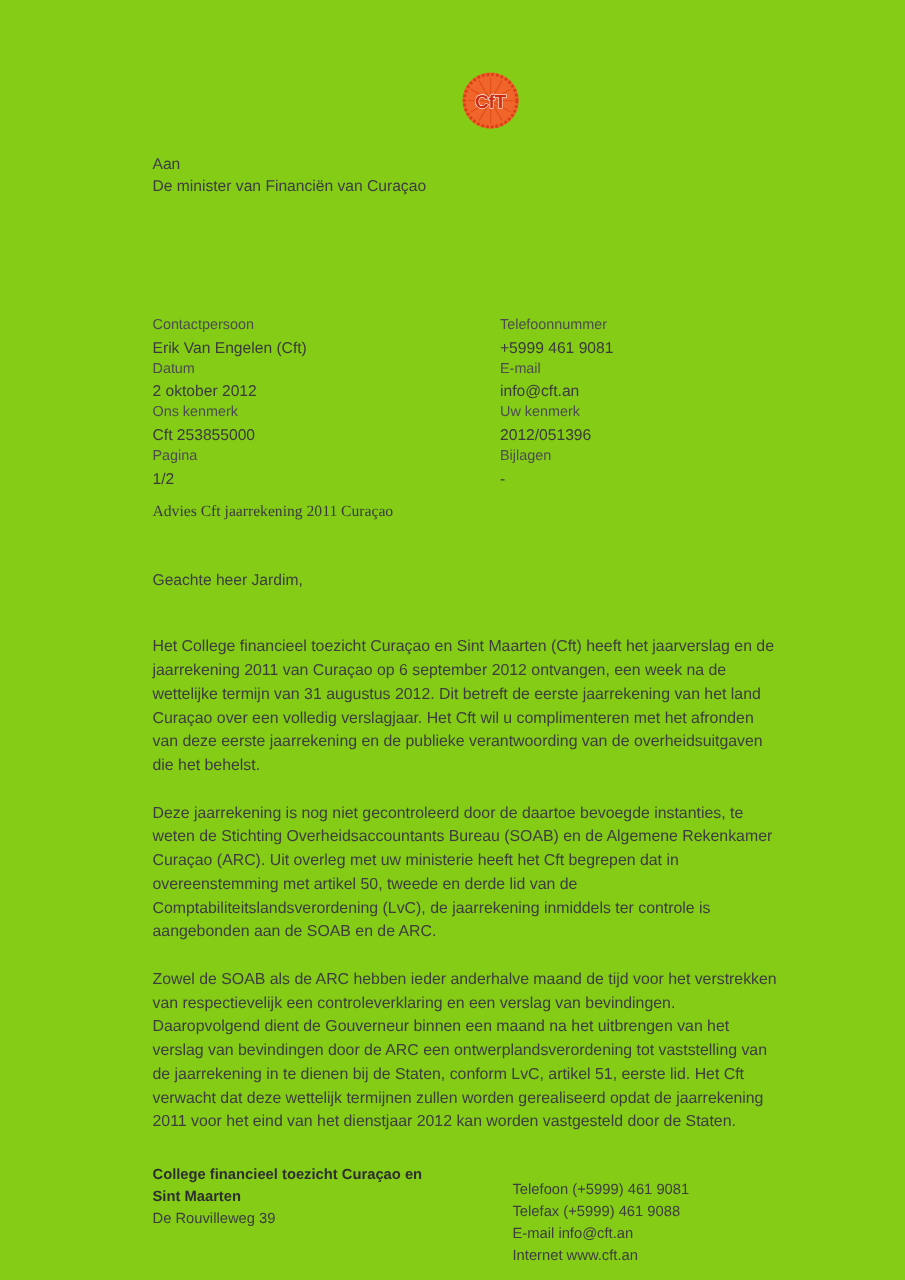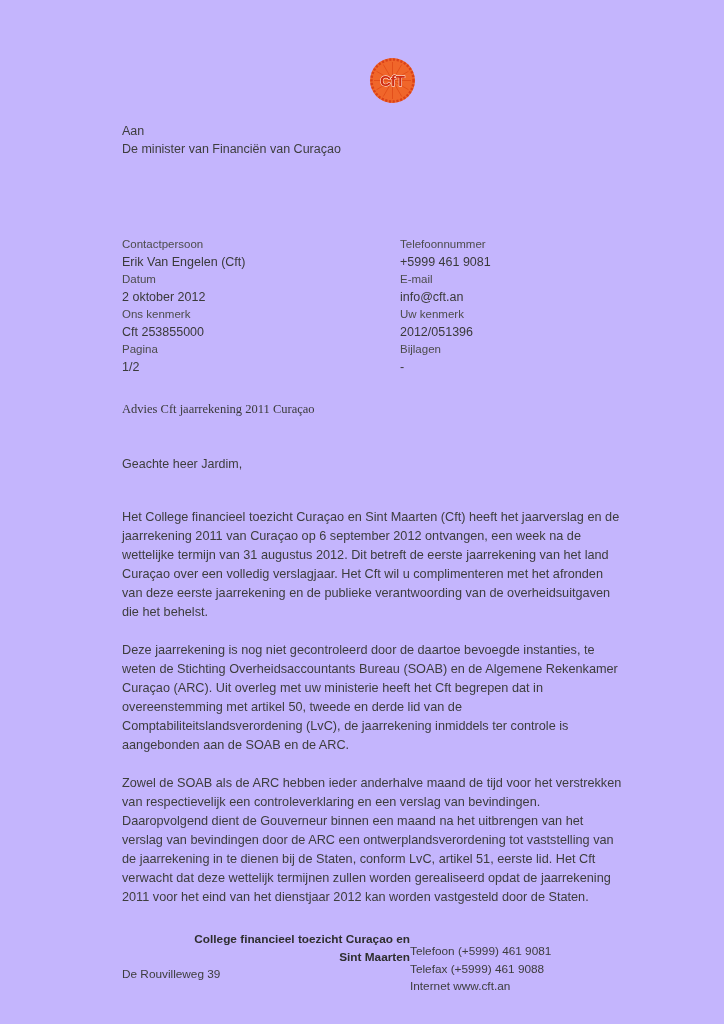--- a/index.html
+++ b/index.html
@@ -4,21 +4,21 @@
 <style>
   html, body {
     margin: 0;
     padding: 0;
     background: #ffffff;
   }
   .page {
     position: relative;
     width: 724px;
     height: 1024px;
-    background: #c4b5fd;
+    background: #84cc16;
     font-family: "Liberation Sans", "DejaVu Sans", sans-serif;
     color: #3d3d3d;
     overflow: hidden;
   }
 
   
   .logo-wrap {
     position: absolute;
     top: 57px;
     left: 369px;
@@ -31,21 +31,21 @@
     position: absolute;
     top: 122px;
     left: 122px;
     font-size: 12.5px;
     line-height: 18px;
   }
 
   
   .meta {
     position: absolute;
-    top: 236px;
+    top: 252px;
     left: 122px;
     width: 498px;
     display: flex;
   }
   .meta-col-left  { width: 278px; }
   .meta-col-right { width: 220px; }
   .meta-pair { margin-bottom: 0; }
   .meta-label {
     font-size: 11.5px;
     line-height: 17px;
@@ -91,21 +91,21 @@
     position: absolute;
     top: 931px;
     left: 122px;
     width: 500px;
     display: flex;
     font-size: 11.8px;
     line-height: 17.5px;
   }
   .footer-left  { width: 288px; }
   .footer-right { width: 212px; padding-top: 12px; }
-  .footer-org { font-weight: bold; color: #2e2e2e; text-align: right; }
+  .footer-org { font-weight: bold; color: #2e2e2e; }
 </style>
 </head>
 <body>
 
 <div class="page">
 
   <div class="logo-wrap">
     <svg width="47" height="47" viewBox="0 0 47 47">
       <circle cx="23.5" cy="23.5" r="22.5" fill="#f0662a"></circle>
       <circle cx="23.5" cy="23.5" r="21" fill="none" stroke="#d63a15" stroke-width="2.4" stroke-dasharray="2.2 1.6" opacity="0.85"></circle>
@@ -185,17 +185,18 @@
 
   <div class="footer">
     <div class="footer-left">
       <div class="footer-org">College financieel toezicht Curaçao en</div>
       <div class="footer-org">Sint Maarten</div>
       <div>De Rouvilleweg 39</div>
     </div>
     <div class="footer-right">
       <div>Telefoon (+5999) 461 9081</div>
       <div>Telefax (+5999) 461 9088</div>
+      <div>E-mail  info@cft.an</div>
       <div>Internet www.cft.an</div>
     </div>
   </div>
 
 </div>
 
 </body></html>

